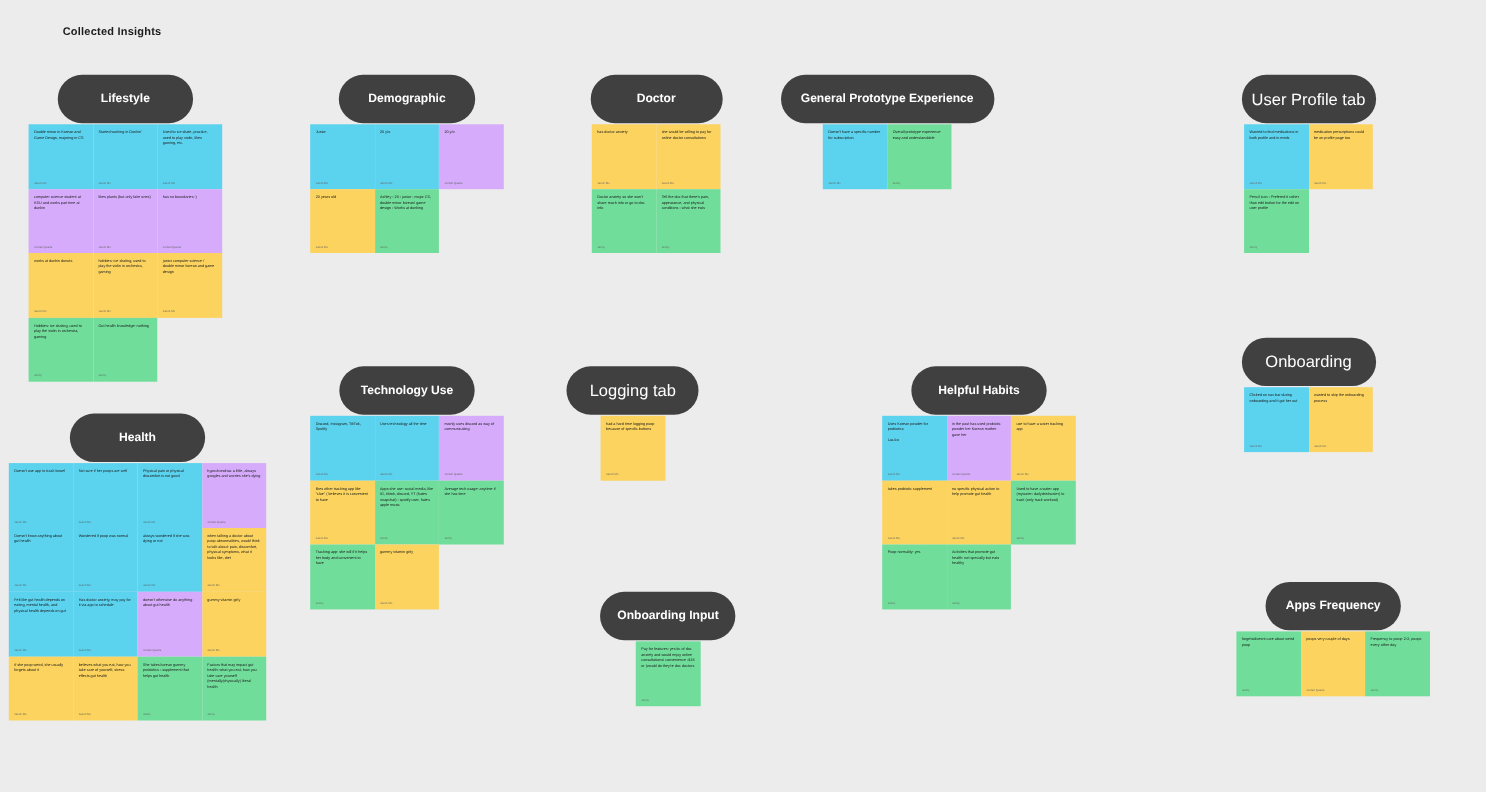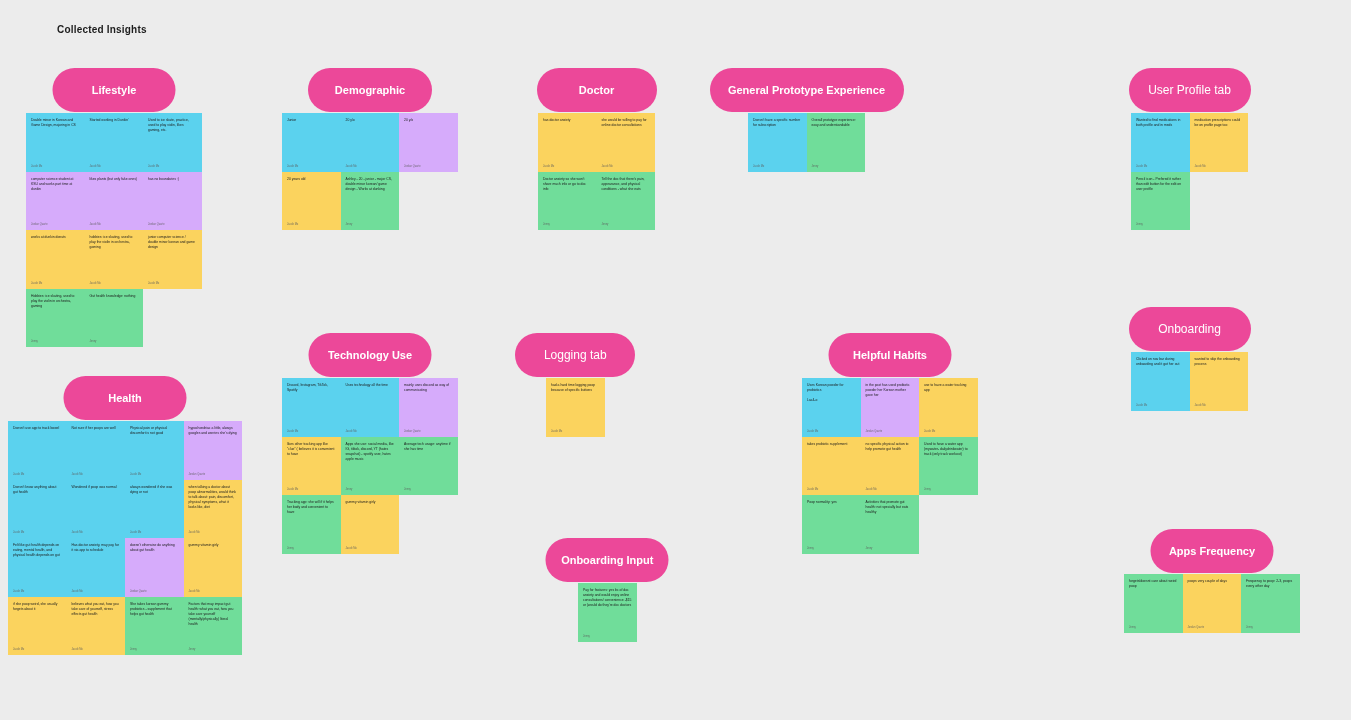--- a/index.html
+++ b/index.html
@@ -17,32 +17,32 @@
     position:absolute;left:57px;top:24px;
     font-size:10px;font-weight:700;color:#1c1c1c;
     letter-spacing:.2px;
   }
 
   
   .group{position:absolute;}
   .pill{
     position:absolute;left:50%;transform:translateX(-50%);
     top:0;
-    background:#ec4899;color:#ffffff;
+    background:#404040;color:#ffffff;
     border-radius:22px;
     display:flex;align-items:center;justify-content:center;
     font-size:11px;
     padding:0 26px;
     height:44px;
     white-space:nowrap;
     z-index:5;
     box-sizing:border-box;
   }
   .pill.bold{font-weight:700;}
-  .pill.reg{font-weight:400;font-size:12px;}
+  .pill.reg{font-weight:400;font-size:15px;}
 
   .grid{
     position:absolute;
     display:grid;
     z-index:1;
   }
   .note{
     box-sizing:border-box;
     padding:5px 5px 3px 5px;
     display:flex;flex-direction:column;

